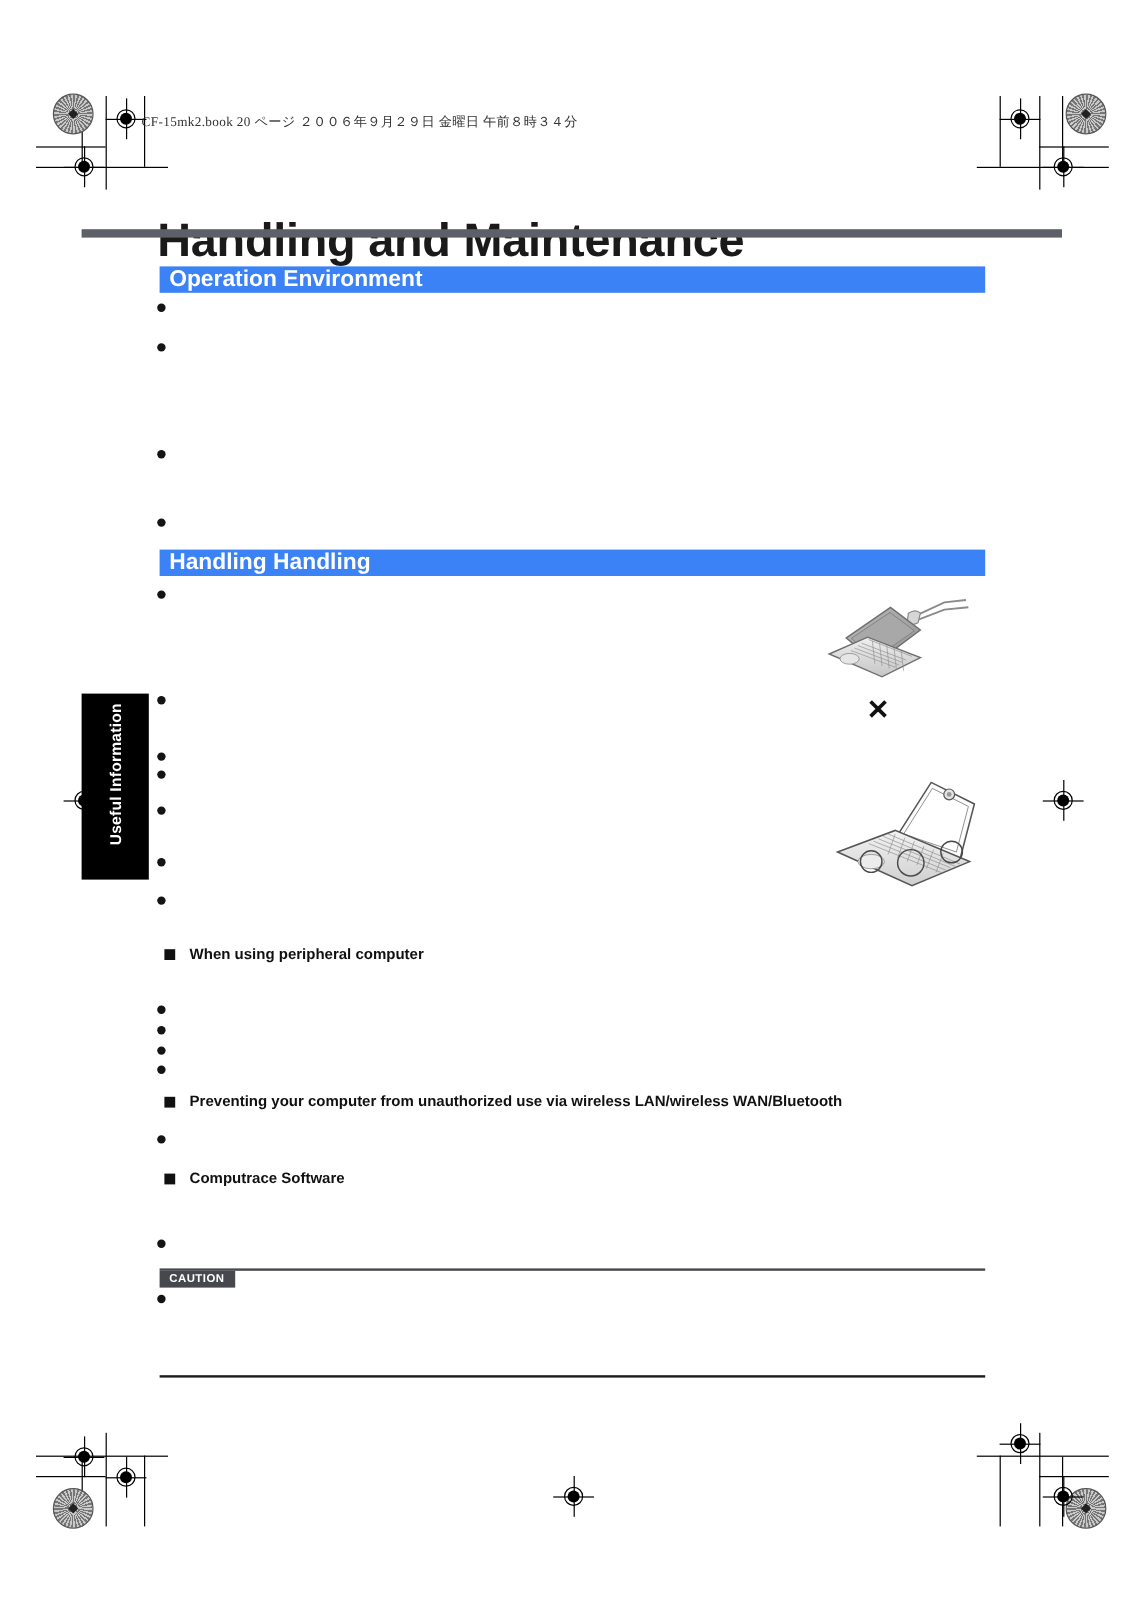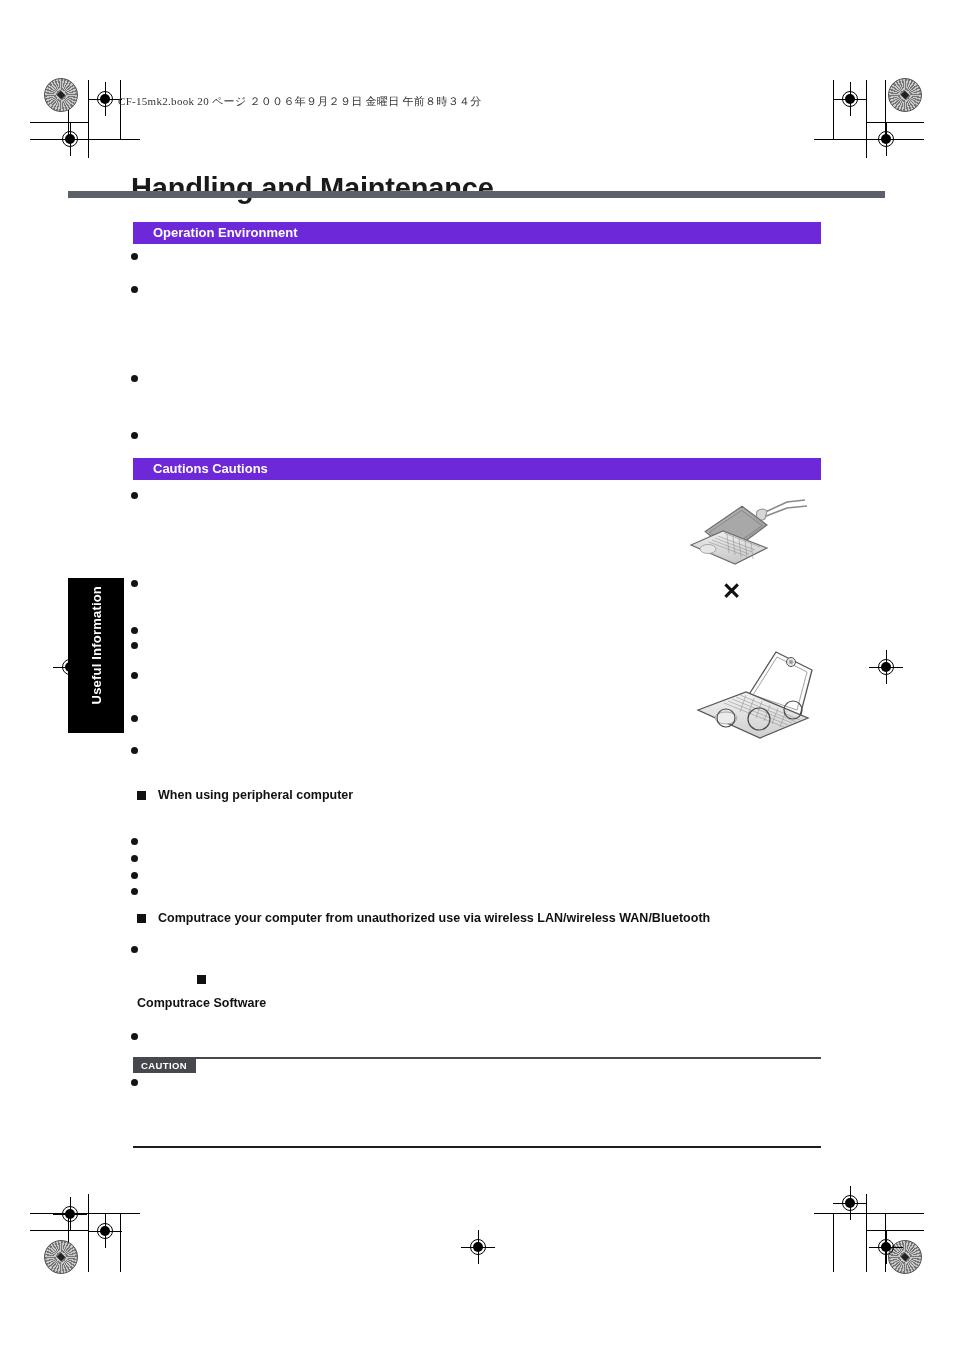--- a/index.html
+++ b/index.html
@@ -56,44 +56,44 @@
     font-size: 11px;
     color: #333;
     letter-spacing: 0.3px;
     white-space: nowrap;
   }
 
   
   .doc-title {
     position: absolute;
     left: 131px; top: 153px;
-    font-size: 29px;
+    font-size: 39px;
     font-weight: bold;
     color: #1a1a1a;
     letter-spacing: -0.2px;
   }
   .title-rule {
     position: absolute;
     left: 68px; top: 191px;
     width: 817px; height: 7px;
     background: #5d6068;
   }
 
   
   .section-bar {
     position: absolute;
     left: 133px;
     width: 688px;
     height: 22px;
-    background: #6d28d9;
+    background: #3b82f6;
     color: #ffffff;
-    font-size: 13px;
+    font-size: 19px;
     font-weight: bold;
     line-height: 22px;
-    padding-left: 20px;
+    padding-left: 8px;
   }
 
   
   .bullet {
     position: absolute;
     left: 131px;
     width: 7px; height: 7px;
     border-radius: 50%;
     background: #141414;
   }
@@ -282,21 +282,21 @@
     <div class="ring2"></div>
 </div>
 
 <div class="page-header-text">CF-15mk2.book   20 ページ   ２００６年９月２９日   金曜日   午前８時３４分</div>
 
 <h1 class="doc-title">Handling and Maintenance</h1>
 <div class="title-rule"></div>
 
 <div class="section-bar" style="top:222px;">Operation Environment</div>
 
-<div class="section-bar" style="top:458px;">Cautions Cautions</div>
+<div class="section-bar" style="top:458px;">Handling Handling</div>
 
 <div class="bullet" style="top:253px;"></div>
 <div class="bullet" style="top:286px;"></div>
 <div class="bullet" style="top:375px;"></div>
 <div class="bullet" style="top:432px;"></div>
 
 <div class="bullet" style="top:492px;"></div>
 <div class="bullet" style="top:580px;"></div>
 <div class="bullet" style="top:627px;"></div>
 <div class="bullet" style="top:642px;"></div>
@@ -313,24 +313,24 @@
 <div class="bullet" style="top:1033px;"></div>
 <div class="bullet" style="top:1079px;"></div>
 
 <div class="subhead" style="top:788px;">
   <span class="sq"></span>
   <span>When using peripheral computer</span>
 </div>
 
 <div class="subhead" style="top:911px;">
   <span class="sq"></span>
-  <span>Computrace your computer from unauthorized use via wireless LAN/wireless WAN/Bluetooth</span>
-</div>
-
-<div class="subhead" style="top:975px;flex-direction:column;">
+  <span>Preventing your computer from unauthorized use via wireless LAN/wireless WAN/Bluetooth</span>
+</div>
+
+<div class="subhead" style="top:975px;">
   <span class="sq"></span>
   <span>Computrace  Software</span>
 </div>
 
 <div class="caution-rule"></div>
 <div class="caution-badge">CAUTION</div>
 <div class="bottom-rule"></div>
 
 <div class="side-tab">
   <span>Useful Information</span>

